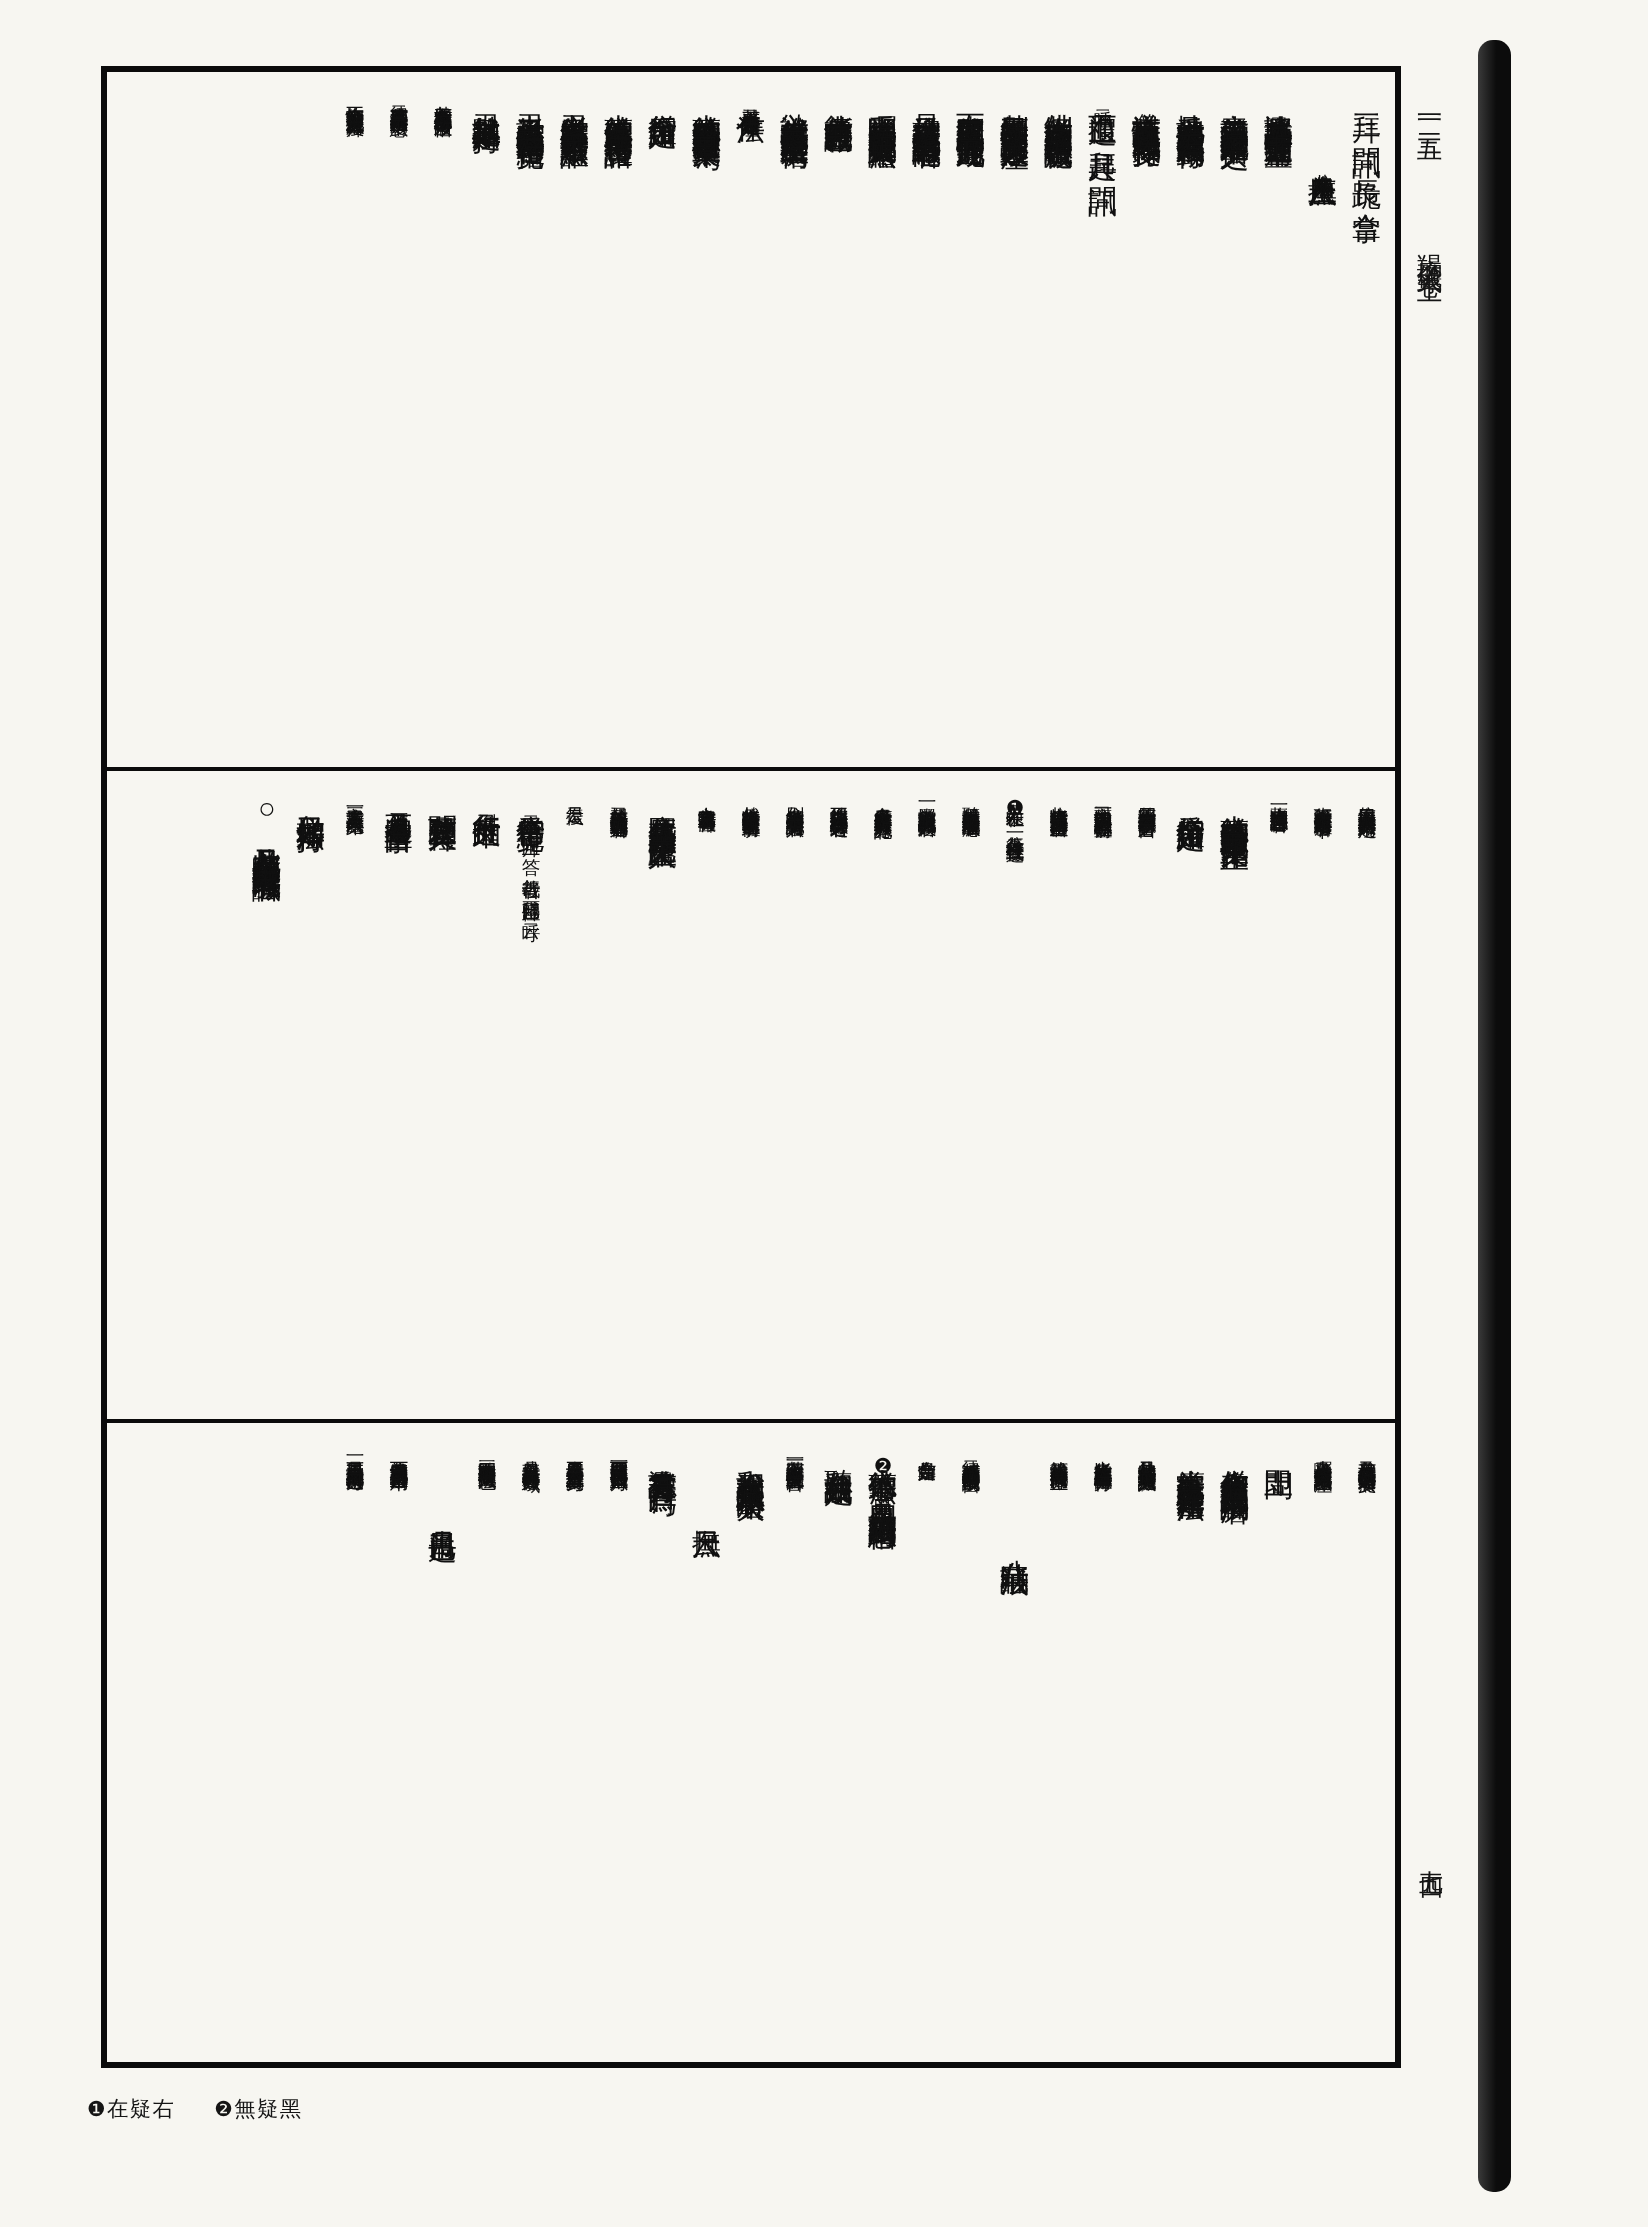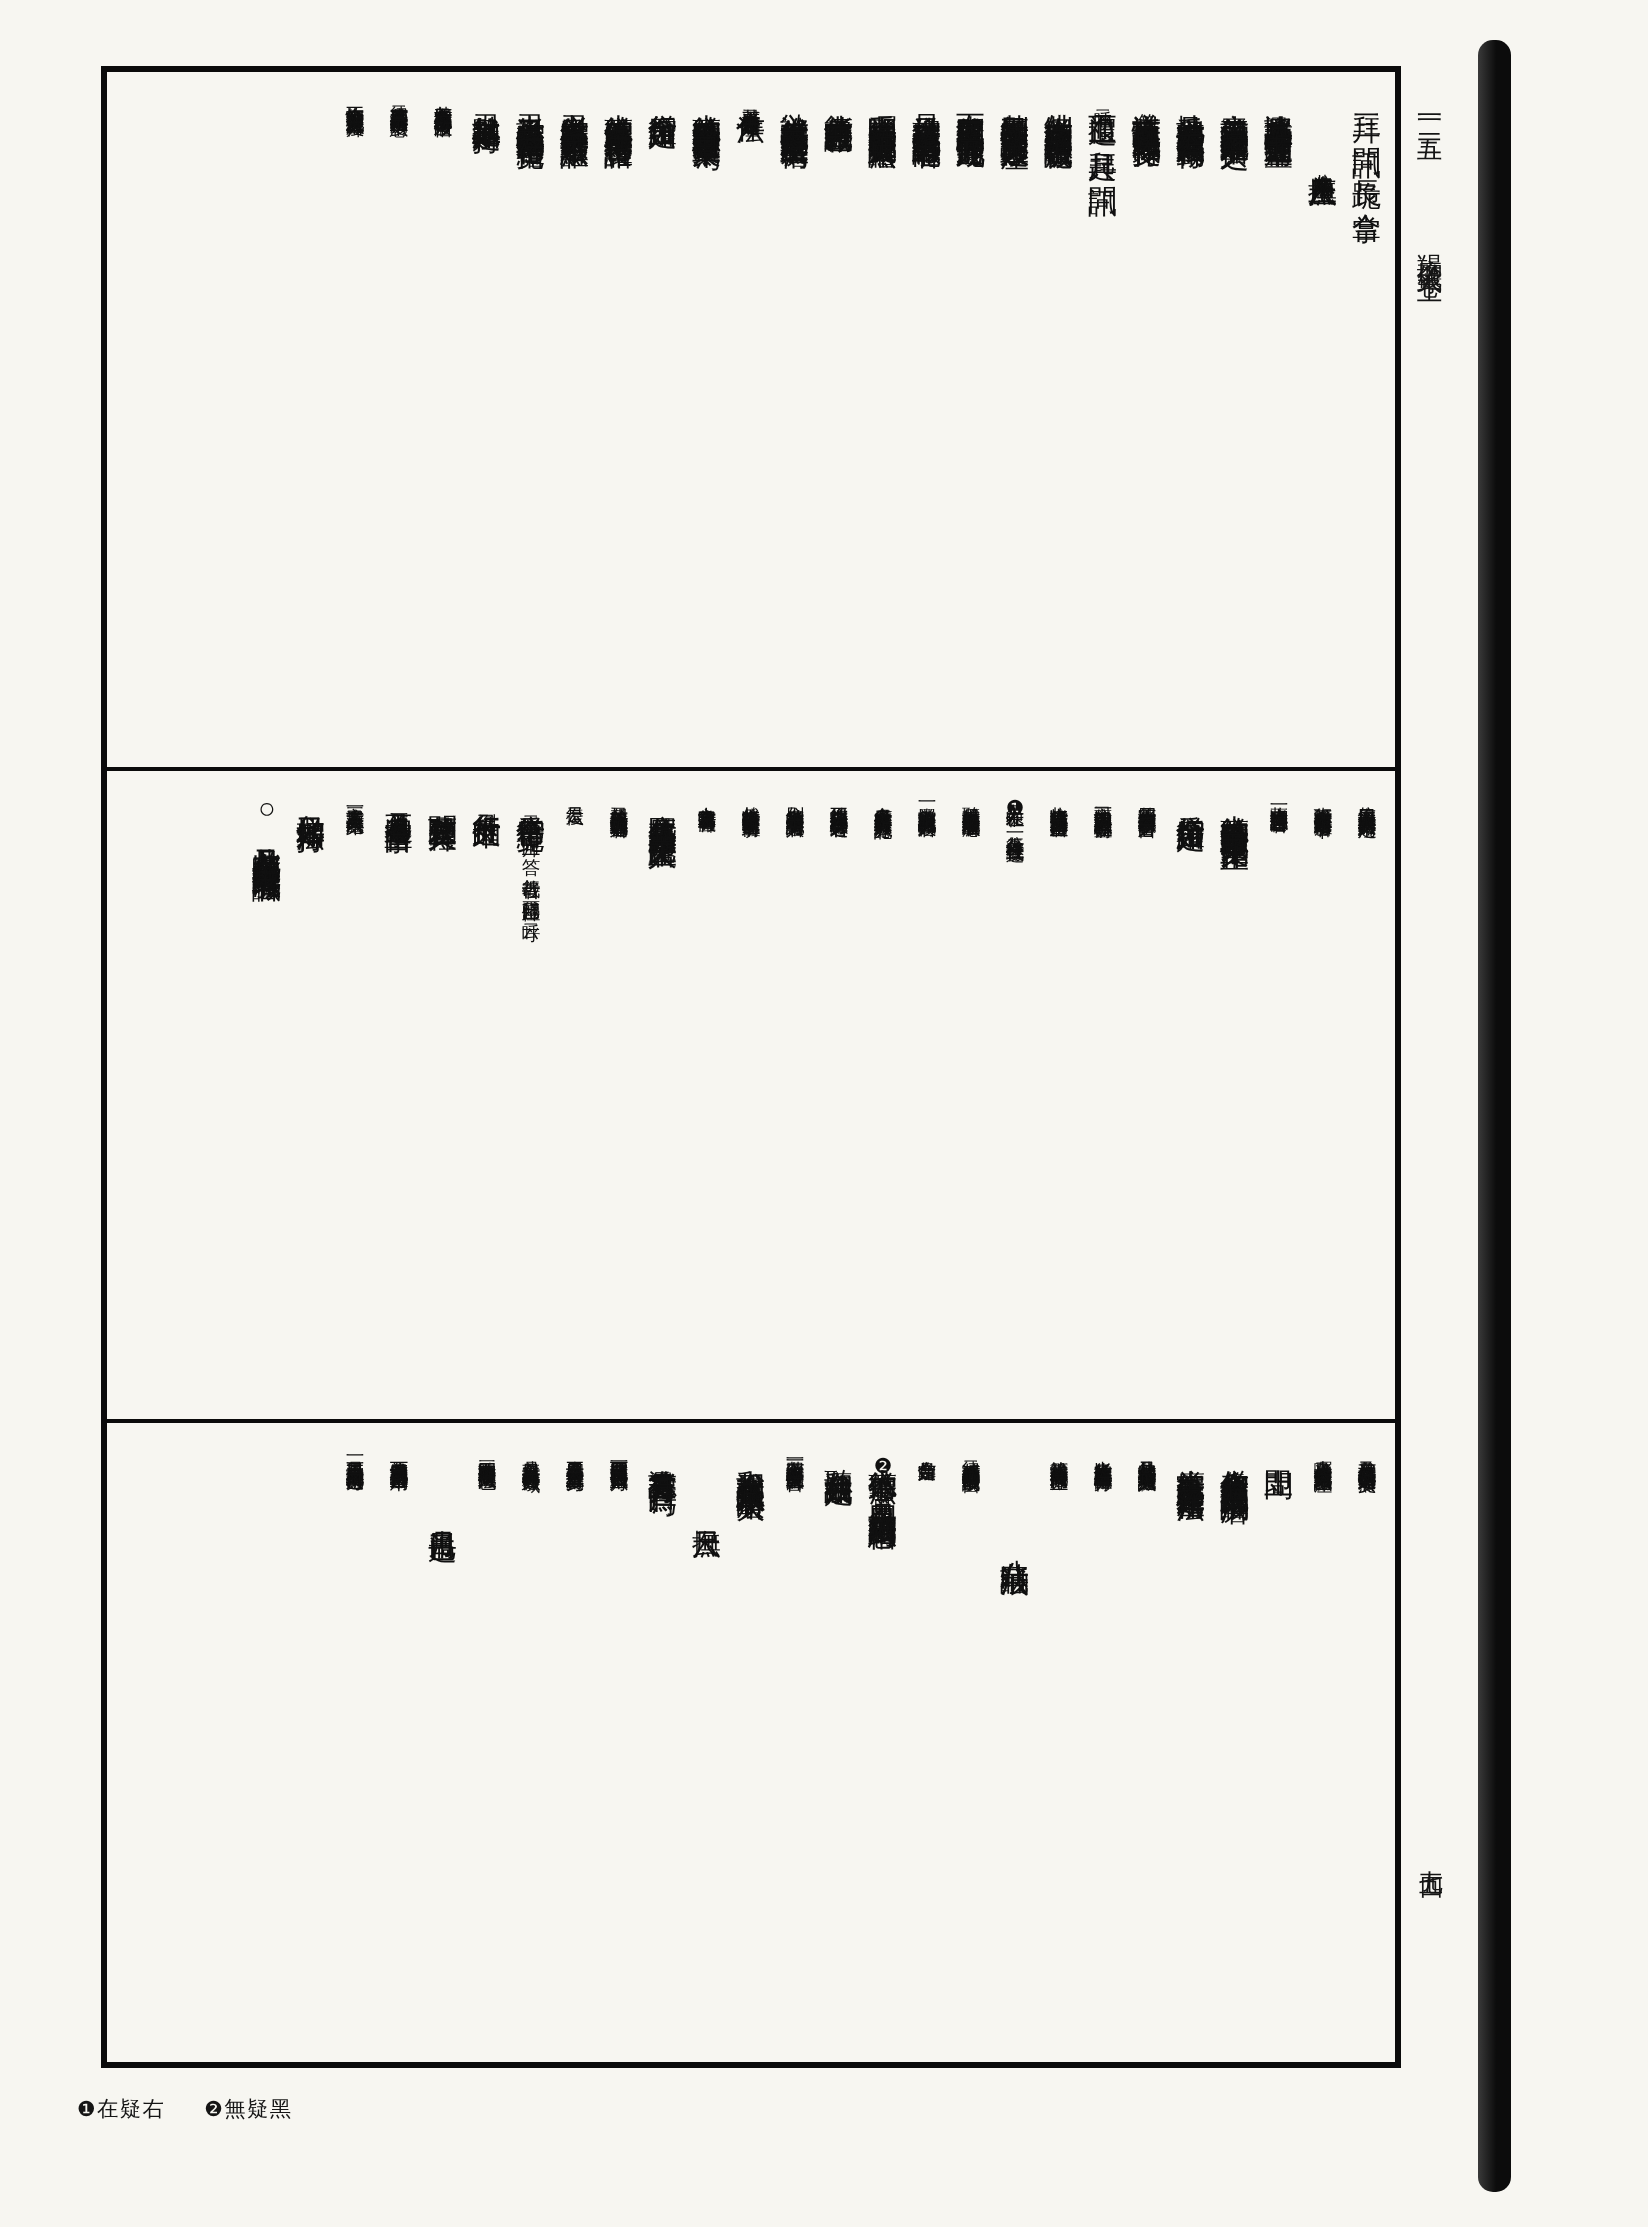--- a/index.html
+++ b/index.html
@@ -24,21 +24,21 @@
   .s{font-size:18.6px;letter-spacing:0.7px;}
   .mk{font-size:20.7px;}
   .vtext{
     position:absolute;writing-mode:vertical-rl;text-orientation:upright;
     color:#151515;
   }
   .vol{left:1412px;top:102px;font-size:25.5px;letter-spacing:5.5px;}
   .vtitle{left:1412px;top:234px;font-size:25.5px;letter-spacing:4.8px;}
   .pgnum{left:1415px;top:1851px;font-size:24px;letter-spacing:4.1px;}
   .footnote{
-    position:absolute;left:77px;top:2094px;font-size:21.4px;letter-spacing:1.4px;
+    position:absolute;left:87px;top:2094px;font-size:21.4px;letter-spacing:1.4px;
     color:#151515;white-space:nowrap;
   }
   .footnote .gap{display:inline-block;width:39px;}
   .scan-band{
     position:absolute;left:1478px;top:40px;width:33px;height:2152px;
     background:linear-gradient(to right,#3a3a3a,#0c0c0c 55%);
     border-radius:15px;
   }
 </style>
 </head>

